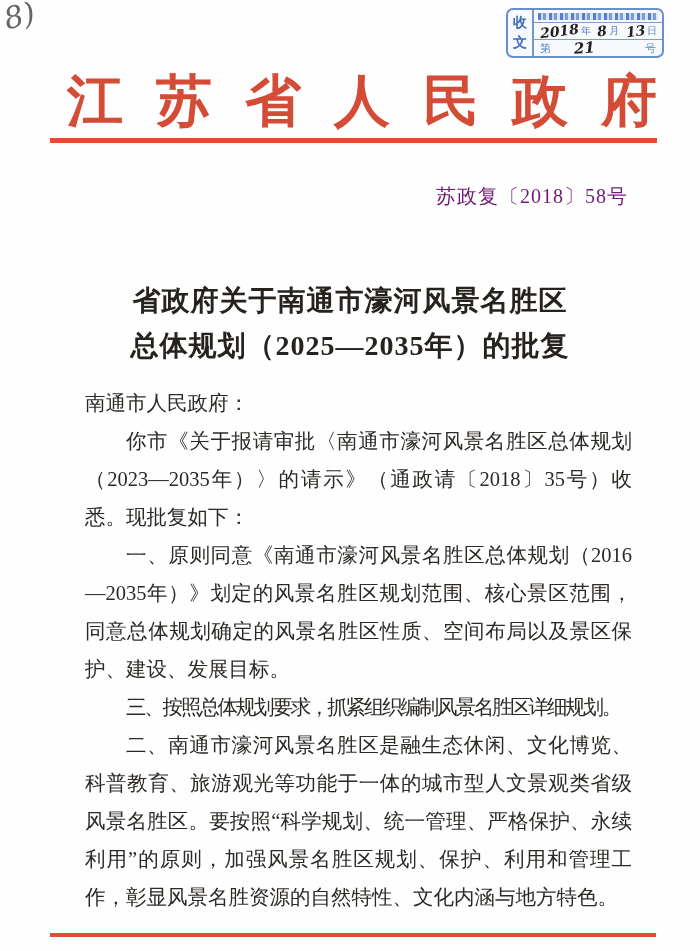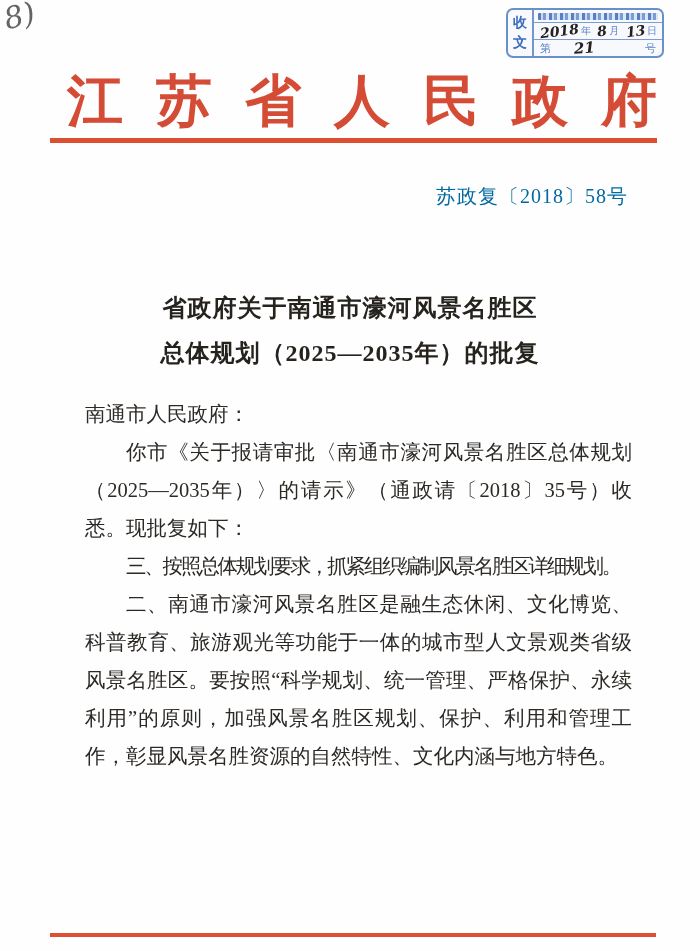--- a/index.html
+++ b/index.html
@@ -94,44 +94,42 @@
   }
   .rule { position:absolute; background:#dd4e32; }
   .rule-top    { left:50px; top:138px; width:607px; height:5px; }
   .rule-bottom { left:50px; top:933px; width:606px; height:4px; }
 
   
   .doc-number {
     position:absolute; left:0; top:183px; width:628px;
     text-align:right;
     font-size:20px;
-    color:#0369a1;
+    color:#701a75;
     letter-spacing:1px;
   }
 
   
   .doc-title {
     position:absolute; left:0; top:278px; width:700px;
     text-align:center;
     font-weight:700;
-    font-size:24px;
+    font-size:28px;
     line-height:45px;
     color:#26231f;
     letter-spacing:1px;
-    margin-top:8px;
   }
 
   
   .body-text {
     position:absolute; left:85px; top:384px; width:547px;
     font-size:20.5px;
     line-height:38px;
     text-align:justify;
     color:#2c2925;
-    margin-top:11px;
   }
   .body-text p.indent { text-indent:2em; }
   .body-text p.one-line { letter-spacing:-2.2px; white-space:nowrap; }
 </style>
 </head>
 <body>
 
 <div class="page">
 
   <div class="corner-mark">8)</div>
@@ -168,20 +166,21 @@
 
   <div class="doc-number">苏政复〔2018〕58号</div>
 
   <div class="doc-title">
     <div>省政府关于南通市濠河风景名胜区</div>
     <div>总体规划（2025—2035年）的批复</div>
   </div>
 
   <div class="body-text">
     <p>南通市人民政府：</p>
-    <p class="indent">你市《关于报请审批〈南通市濠河风景名胜区总体规划（2025—2035年）〉的请示》（通政请〔2018〕35号）收悉。现批复如下：</p>
+    <p class="indent">你市《关于报请审批〈南通市濠河风景名胜区总体规划（2023—2035年）〉的请示》（通政请〔2018〕35号）收悉。现批复如下：</p>
+    <p class="indent">一、原则同意《南通市濠河风景名胜区总体规划（2016—2035年）》划定的风景名胜区规划范围、核心景区范围，同意总体规划确定的风景名胜区性质、空间布局以及景区保护、建设、发展目标。</p>
     <p class="indent one-line">三、按照总体规划要求，抓紧组织编制风景名胜区详细规划。</p>
     <p class="indent">二、南通市濠河风景名胜区是融生态休闲、文化博览、科普教育、旅游观光等功能于一体的城市型人文景观类省级风景名胜区。要按照“科学规划、统一管理、严格保护、永续利用”的原则，加强风景名胜区规划、保护、利用和管理工作，彰显风景名胜资源的自然特性、文化内涵与地方特色。</p>
   </div>
 
   <div class="rule rule-bottom"></div>
 
 </div>
 
 </body></html>

